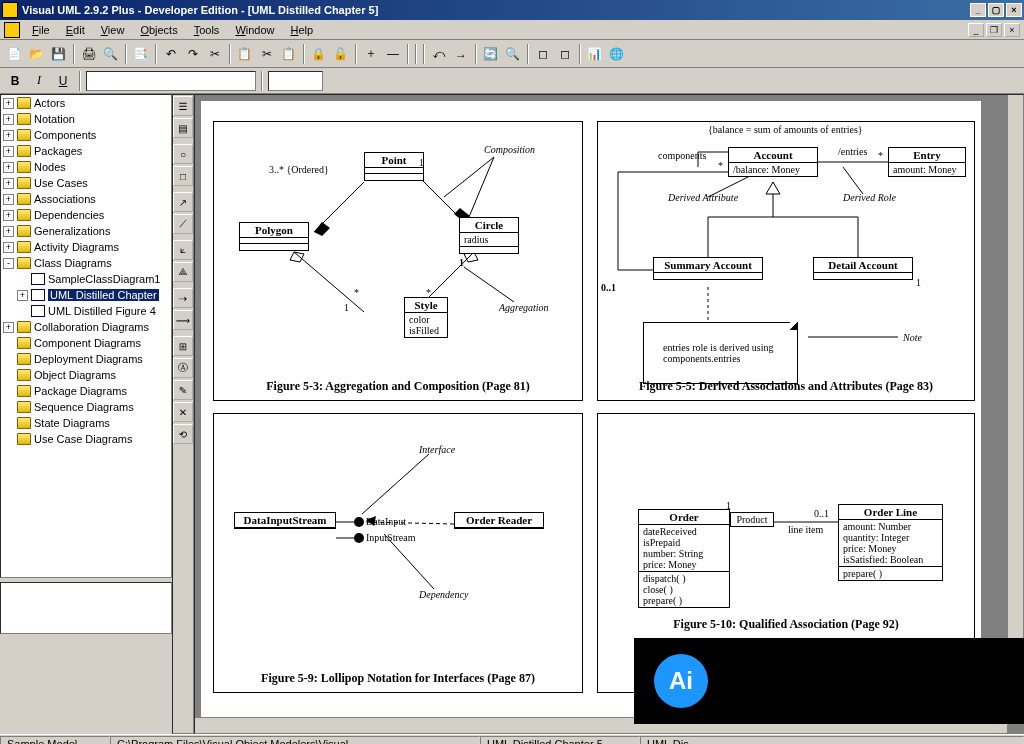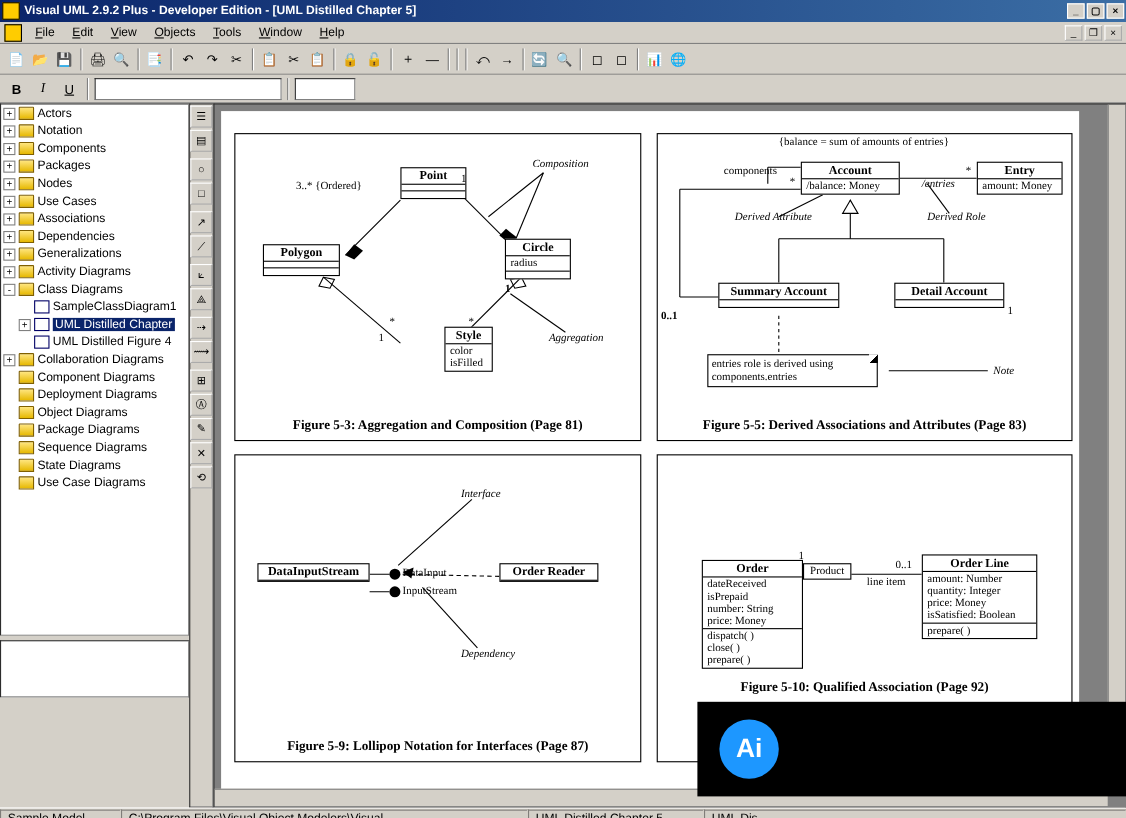--- a/index.html
+++ b/index.html
@@ -34,21 +34,21 @@
 .canvas-scroll-v { position:absolute; right:0; top:0; width:16px; height:calc(100% - 16px); background:#d4d0c8; border-left:1px solid #808080; }
 .canvas-scroll-h { position:absolute; left:0; bottom:0; height:16px; width:calc(100% - 16px); background:#d4d0c8; border-top:1px solid #808080; }
 .panel { position:absolute; border:1px solid #000; }
 .caption { position:absolute; font-family:"Times New Roman",serif; font-size:12px; font-weight:bold; text-align:center; width:100%; }
 .umlclass { position:absolute; border:1px solid #000; background:#fff; font-family:"Times New Roman",serif; font-size:11px; }
 .umlclass .name { border-bottom:1px solid #000; text-align:center; font-weight:bold; padding:1px 4px; }
 .umlclass .attr { border-bottom:1px solid #000; padding:1px 4px; min-height:6px; font-size:10px; text-align:left; font-weight:normal; }
 .umlclass .ops { padding:1px 4px; min-height:6px; font-size:10px; text-align:left; font-weight:normal; }
 .lbl { position:absolute; font-family:"Times New Roman",serif; font-size:10px; font-style:italic; }
 .lbl2 { position:absolute; font-family:"Times New Roman",serif; font-size:10px; }
-.note { position:absolute; border:1px solid #000; background:#fff; font-family:"Times New Roman",serif; font-size:10px; padding:3px; }
+.note { position:absolute; border:1px solid #000; background:#fff; font-family:"Times New Roman",serif; font-size:10px; padding:19px; }
 .note::after { content:""; position:absolute; right:-1px; top:-1px; width:8px; height:8px; background:linear-gradient(135deg,#fff 50%,#000 50%); }
 svg.lines { position:absolute; left:0; top:0; pointer-events:none; }
 .statusbar { height:20px; background:#d4d0c8; border-top:1px solid #fff; display:flex; align-items:center; font-size:11px; }
 .statusbar .cell { border:1px inset #d4d0c8; padding:1px 6px; height:18px; }
 .lowerleft { width:172px; height:52px; background:#fff; border:1px inset #808080; }
 .splitterH { height:4px; background:#d4d0c8; cursor:row-resize; }
 .watermark { position:absolute; right:0; bottom:20px; width:390px; height:86px; background:#000; display:flex; align-items:center; padding:10px 20px; color:#1d97ff; }
 .watermark .logo { width:54px; height:54px; border-radius:50%; background:#1d97ff; color:#fff; display:flex; align-items:center; justify-content:center; font-size:24px; font-weight:bold; margin-right:14px; }
 .watermark .big { font-size:24px; letter-spacing:1px; }
 .watermark .small { font-size:11px; color:#3a85bd; }
@@ -353,21 +353,21 @@
         <div class="umlclass" style="left:55px;top:135px;width:110px;">
           <div class="name">Summary Account</div>
             <div class="attr" style="border-bottom:none;height:4px"></div>
         </div>
         <div class="umlclass" style="left:215px;top:135px;width:100px;">
           <div class="name">Detail Account</div>
             <div class="attr" style="border-bottom:none;height:4px"></div>
         </div>
         <div class="note" style="left:45px;top:200px;width:155px;">entries role is derived using components.entries</div>
         <div class="lbl2" style="left:60px;top:28px;">components</div>
-        <div class="lbl2" style="left:240px;top:40px;font-style:italic;">/entries</div>
+        <div class="lbl2" style="left:240px;top:24px;">/entries</div>
         <div class="lbl" style="left:70px;top:70px;">Derived Attribute</div>
         <div class="lbl" style="left:245px;top:70px;">Derived Role</div>
         <div class="lbl" style="left:305px;top:210px;">Note</div>
         <div class="lbl2" style="left:280px;top:28px;">*</div>
         <div class="lbl2" style="left:120px;top:38px;">*</div>
         <div class="lbl2" style="left:3px;top:160px;font-weight:bold">0..1</div>
         <div class="lbl2" style="left:318px;top:155px;">1</div>
         <div class="caption" style="bottom:6px;">Figure 5-5: Derived Associations and Attributes (Page 83)</div>
       </div>
 

